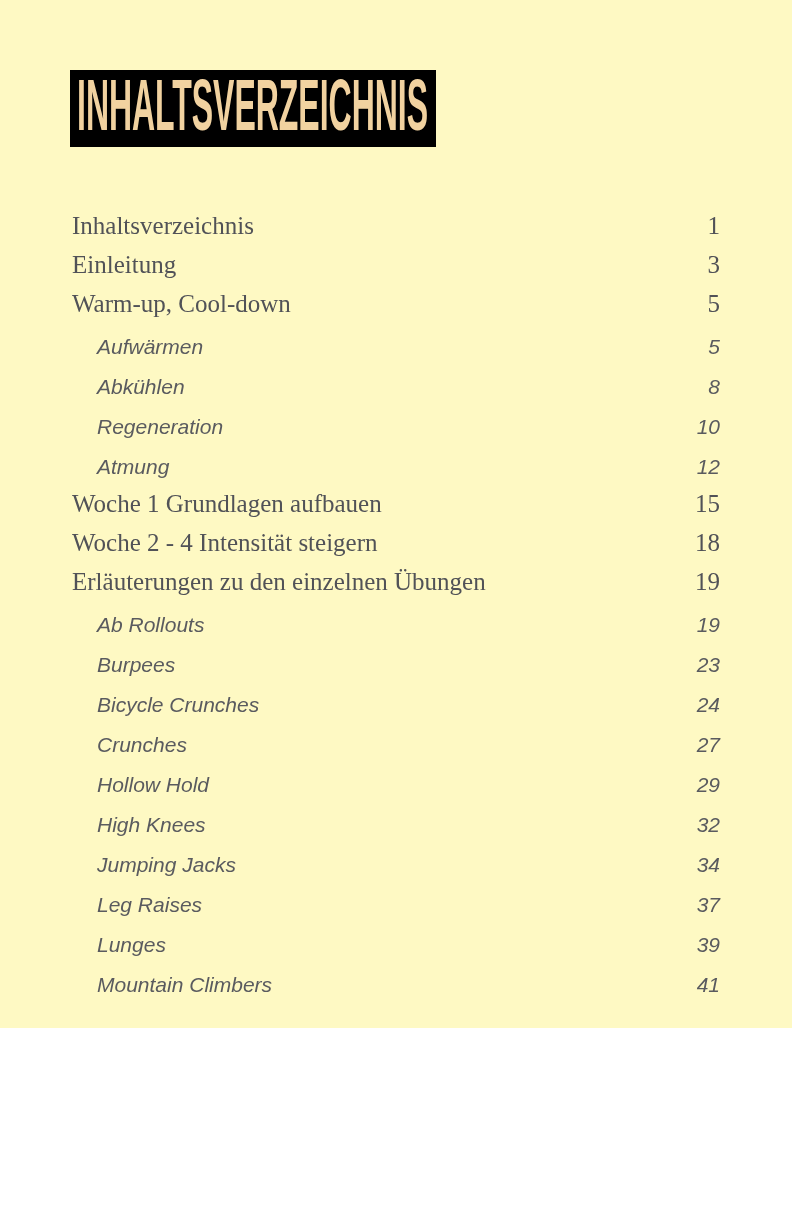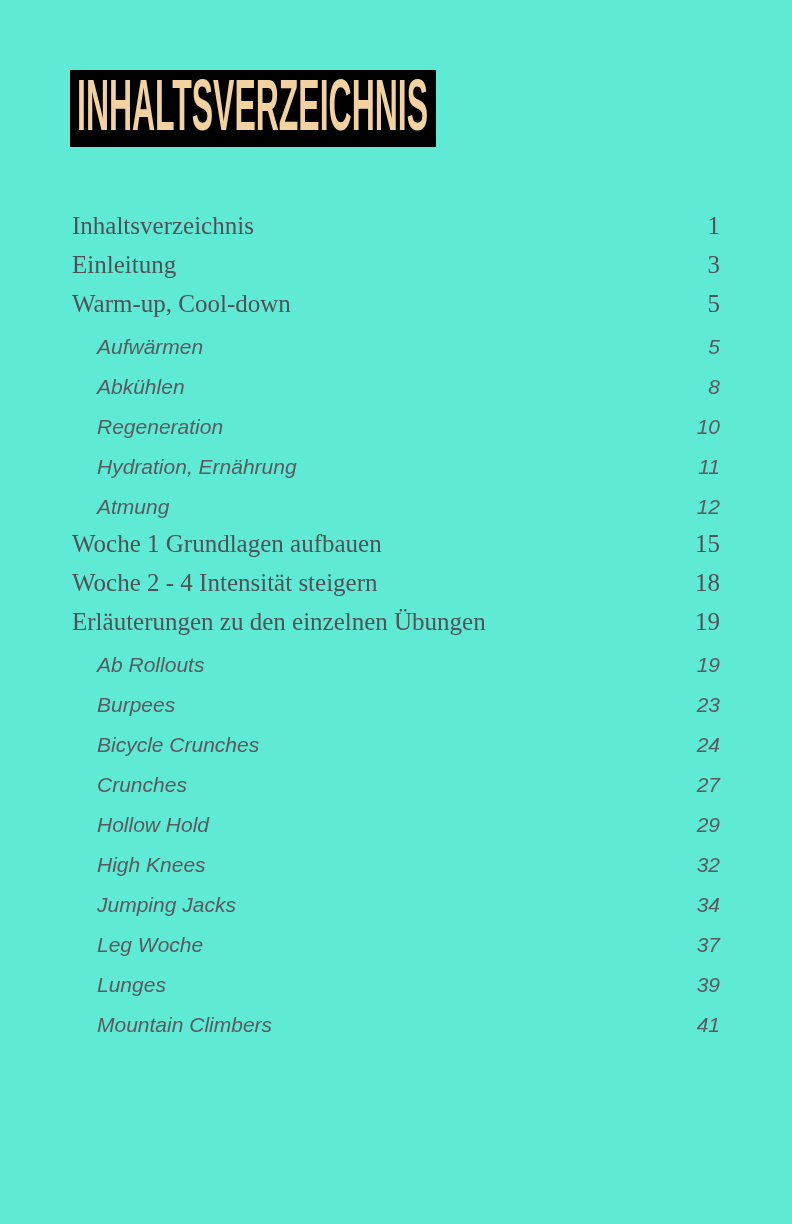--- a/index.html
+++ b/index.html
@@ -3,22 +3,22 @@
 <meta charset="utf-8">
 <style>
   html, body {
     margin: 0;
     padding: 0;
     background: #ffffff;
   }
   .page {
     position: relative;
     width: 792px;
-    height: 1224px;
-    background: #5eead4;
+    height: 1028px;
+    background: #fef9c3;
     overflow: hidden;
     font-family: "Liberation Sans", sans-serif;
   }
   .banner {
     position: absolute;
     left: 70px;
     top: 70px;
     width: 366px;
     height: 77px;
     background: #000000;
@@ -107,24 +107,20 @@
     </div>
     <div class="toc-row sub">
       <span class="toc-label">Abkühlen</span>
       <span class="toc-page">8</span>
     </div>
     <div class="toc-row sub">
       <span class="toc-label">Regeneration</span>
       <span class="toc-page">10</span>
     </div>
     <div class="toc-row sub">
-      <span class="toc-label">Hydration, Ernährung</span>
-      <span class="toc-page">11</span>
-    </div>
-    <div class="toc-row sub">
       <span class="toc-label">Atmung</span>
       <span class="toc-page">12</span>
     </div>
     <div class="toc-row main">
       <span class="toc-label">Woche 1 Grundlagen aufbauen</span>
       <span class="toc-page">15</span>
     </div>
     <div class="toc-row main">
       <span class="toc-label">Woche 2 - 4 Intensität steigern</span>
       <span class="toc-page">18</span>
@@ -155,21 +151,21 @@
     </div>
     <div class="toc-row sub">
       <span class="toc-label">High Knees</span>
       <span class="toc-page">32</span>
     </div>
     <div class="toc-row sub">
       <span class="toc-label">Jumping Jacks</span>
       <span class="toc-page">34</span>
     </div>
     <div class="toc-row sub">
-      <span class="toc-label">Leg Woche</span>
+      <span class="toc-label">Leg Raises</span>
       <span class="toc-page">37</span>
     </div>
     <div class="toc-row sub">
       <span class="toc-label">Lunges</span>
       <span class="toc-page">39</span>
     </div>
     <div class="toc-row sub">
       <span class="toc-label">Mountain Climbers</span>
       <span class="toc-page">41</span>
     </div>

